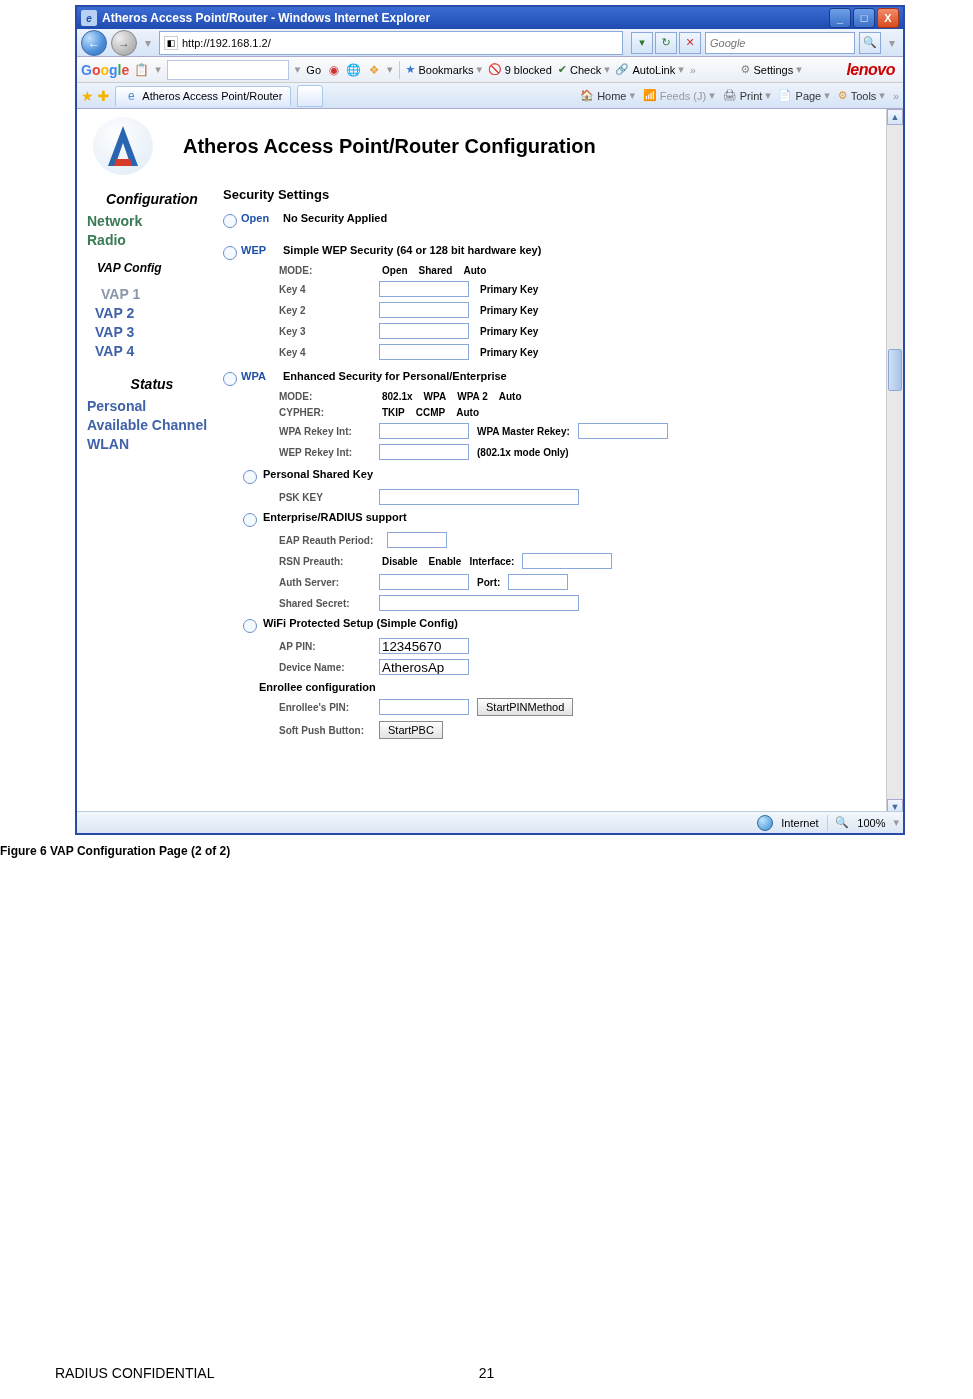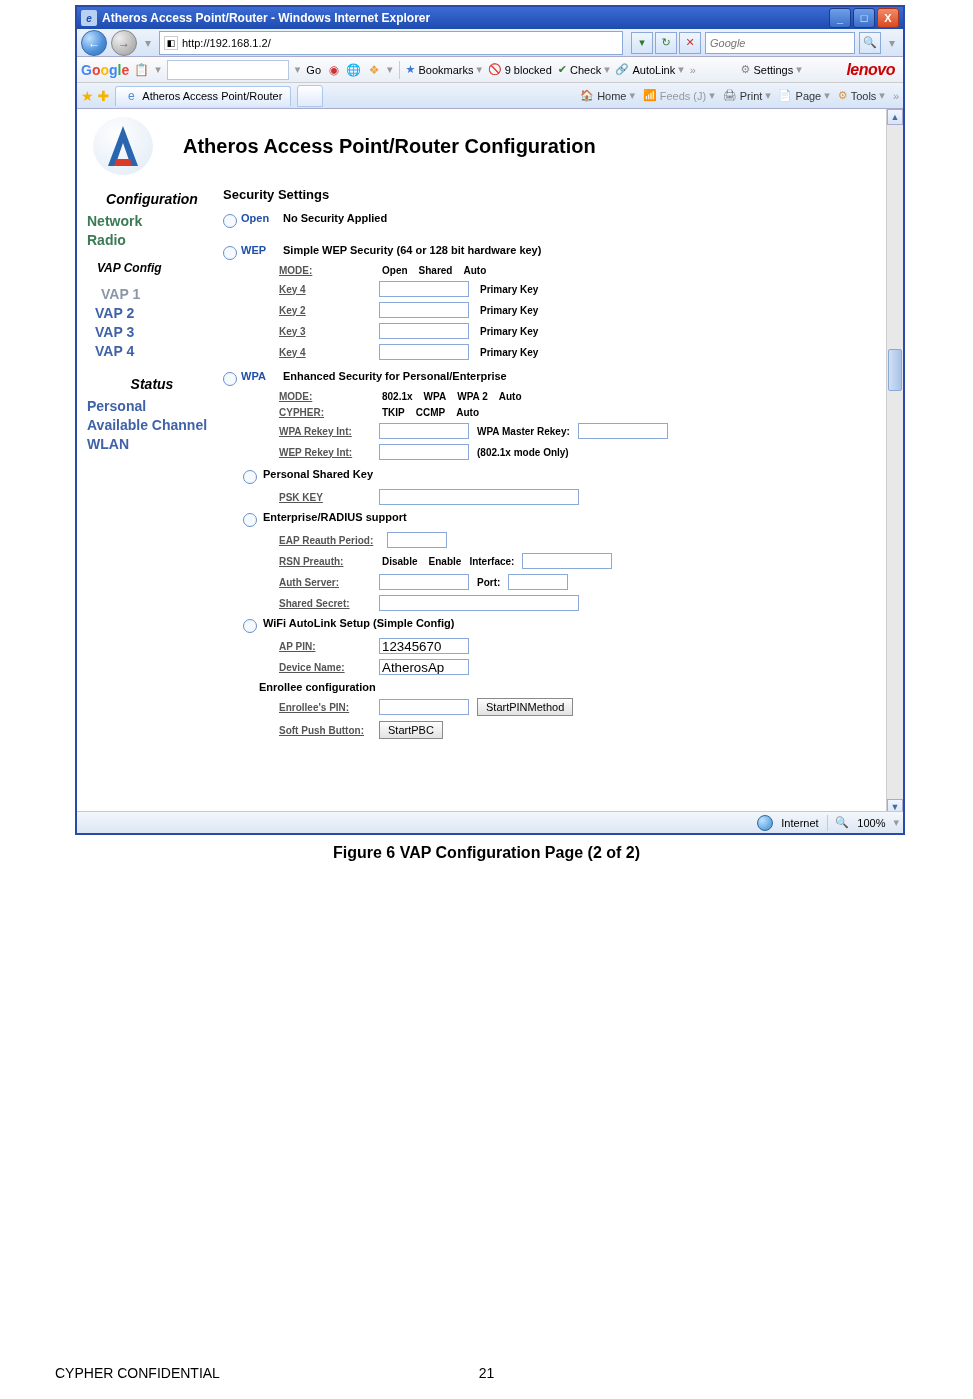--- a/index.html
+++ b/index.html
@@ -52,32 +52,32 @@
   .sidebar .lnk.ind1 { margin-left:14px; color:#8a97a8; font-weight:bold; }
   .sidebar .sub { margin-left:4px; font-size:12px; font-weight:bold; font-style:italic; }
   .cfg { flex:1; font-size:11px; padding-right:6px; }
   .cfg h4 { font-size:13px; font-weight:bold; margin:6px 0 10px 0; }
   .sec-row { display:flex; align-items:flex-start; margin:4px 0 2px 0; gap:4px; }
   .sec-row .radio { width:12px; height:12px; border:1px solid #6a8ec8; border-radius:50%; background:#f5faff; flex:none; margin-top:2px; }
   .sec-row .sec-label { color:#1e50a8; font-weight:bold; font-size:11px; white-space:nowrap; }
   .sec-row .sec-desc { font-weight:bold; font-size:11px; margin-left:4px; }
   .sub-block { margin-left:56px; }
   .fld { display:flex; align-items:center; margin:5px 0; gap:8px; font-size:10px; font-weight:bold; }
-  .fld .lab { width:92px; color:#555;text-decoration:underline; }
+  .fld .lab { width:92px; color:#555; }
   .fld .inp { border:1px solid #8aa9d8; background:#fff; height:16px; box-sizing:border-box; }
   .fld .inp.w80 { width:90px; }
   .fld .inp.w160 { width:200px; }
   .fld .inp.w60 { width:60px; }
   .radio-inline { display:flex; align-items:center; gap:3px; font-size:10px; font-weight:bold; }
   .btn { border:1px solid #8a8a8a; background:linear-gradient(#fefefe,#e2e2e2); padding:1px 8px; font-size:11px; height:18px; box-sizing:border-box; display:inline-flex; align-items:center; }
   .enrollee-head { font-weight:bold; margin:6px 0 2px 36px; }
   .statusbar { position:absolute; left:0; right:0; bottom:0; height:22px; background:linear-gradient(#f3f7fc,#dce6f4); border-top:1px solid #bcd; display:flex; align-items:center; font-size:11px; padding:0 4px; box-sizing:border-box; }
   .statusbar .right { margin-left:auto; display:flex; gap:8px; align-items:center; }
   .statusbar .globe { width:14px; height:14px; border-radius:50%; background:radial-gradient(circle at 30% 30%,#bfe2ff,#3a8ed0); border:1px solid #2a6aa0; }
-  .caption { position:absolute; left:0; right:0; top:844px; text-align:center; font-size:16px; font-weight:bold; font-family:Arial; }
+  .caption { position:absolute; left:0; right:0; top:844px; text-align:left; font-size:12px; font-weight:bold; font-family:Arial; }
   .footer { position:absolute; left:55px; bottom:18px; font-size:14px; font-family:Arial; }
   .pagenum { position:absolute; left:50%; bottom:18px; transform:translateX(-50%); font-size:14px; font-family:Arial; }
   .muted { color:#999; }
 </style>
 </head>
 <body>
 <div class="page">
 
 <div class="screenshot-frame">
 
@@ -384,21 +384,21 @@
               <input class="inp w60" style="">
             </div>
             <div class="fld">
                   <span class="lab">Shared Secret:</span>
                   <input class="inp w160" style="">
                 </div>
           </div>
 
           <div class="sec-row" style="margin-left:20px; margin-top:6px">
             <span class="radio"></span>
-            <span class="sec-desc" style="margin-left:2px">WiFi AutoLink Setup (Simple Config)</span>
+            <span class="sec-desc" style="margin-left:2px">WiFi Protected Setup (Simple Config)</span>
           </div>
           <div class="sub-block">
             <div class="fld">
                   <span class="lab">AP PIN:</span>
                   <input class="inp w80" value="12345670" style="">
                 </div>
             <div class="fld">
                   <span class="lab">Device Name:</span>
                   <input class="inp w80" value="AtherosAp" style="">
                 </div>
@@ -427,16 +427,16 @@
       <span style="width:1px;height:16px;background:#bcd"></span>
       <span>🔍</span>
       <span>100%</span>
       <span class="muted">▾</span>
     </div>
   </div>
 
 </div>
 
 <div class="caption">Figure 6 VAP Configuration Page (2 of 2)</div>
-<div class="footer">CYPHER CONFIDENTIAL</div>
+<div class="footer">RADIUS CONFIDENTIAL</div>
 <div class="pagenum">21</div>
 
 </div>
 
 </body></html>

